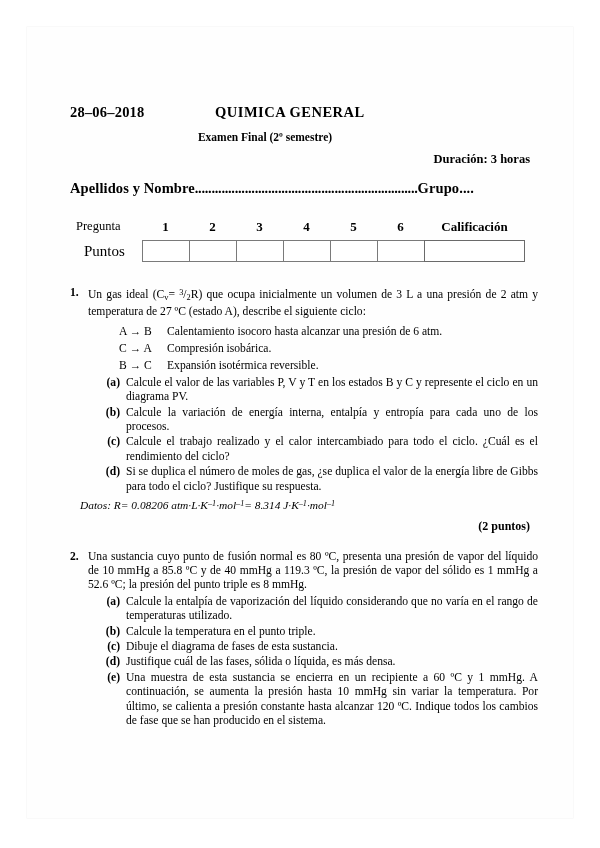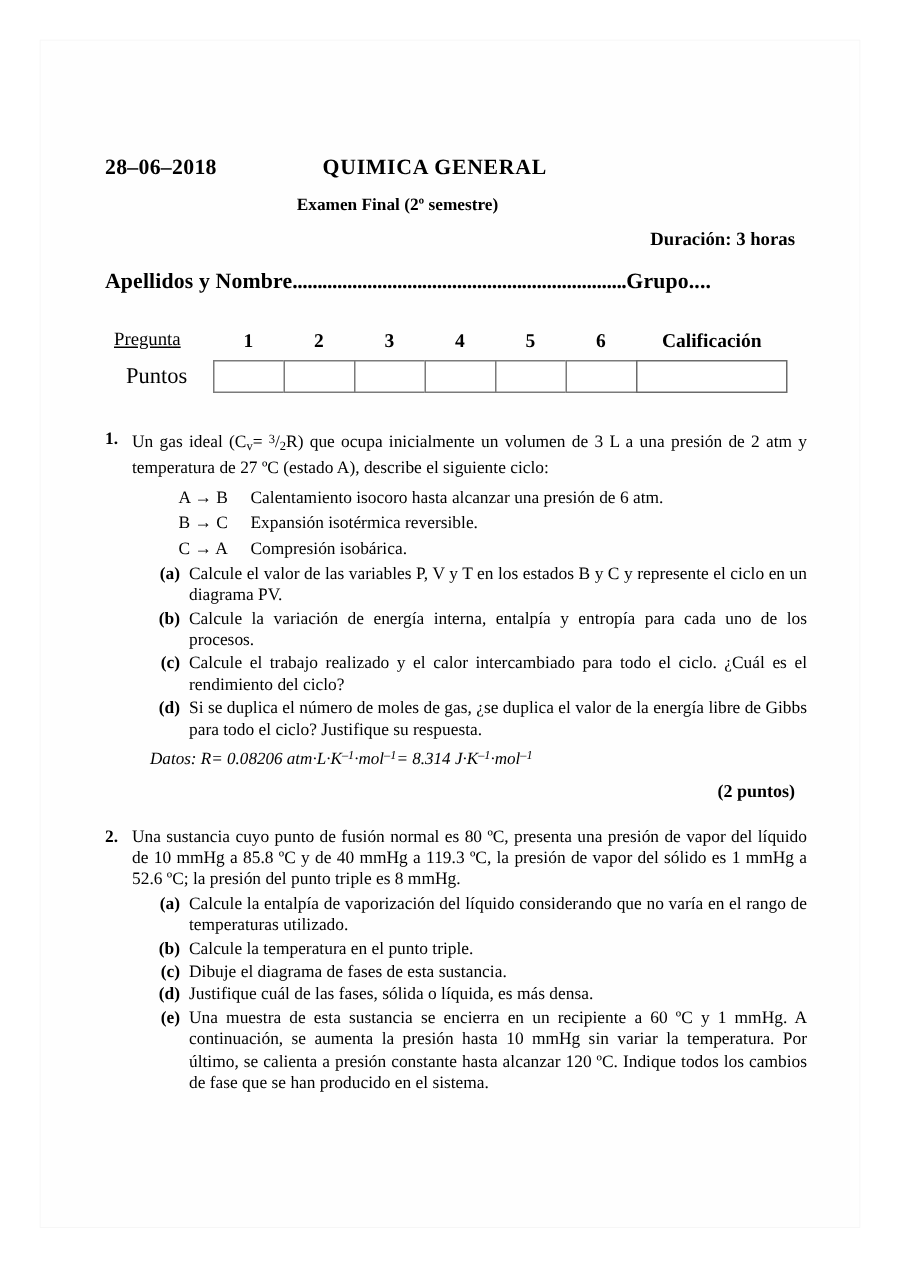--- a/index.html
+++ b/index.html
@@ -111,21 +111,20 @@
     left: 0;
     top: 0;
     width: 64px;
   }
   .st-lbl-pregunta {
     position: absolute;
     left: 0;
     top: 0;
     font-size: 12.5px;
     white-space: nowrap;
-    text-decoration: underline;
   }
   .st-lbl-puntos {
     position: absolute;
     left: 8px;
     top: 24px;
     font-size: 15px;
     white-space: nowrap;
   }
   .st-grid {
     position: absolute;
@@ -234,21 +233,21 @@
   .sub-key {
     position: absolute;
     left: 100px;
     top: 0;
     font-weight: bold;
     font-size: 11.6px;
     text-align: right;
     width: 20px;
   }
   .datos {
-    padding-left: 100px;
+    padding-left: 80px;
     padding-right: 62px;
     font-style: italic;
     font-size: 11.4px;
     line-height: 15px;
     margin-top: 2px;
   }
   .points {
     text-align: right;
     padding-right: 70px;
     font-weight: bold;
@@ -314,24 +313,24 @@
     <div class="question">
       <div class="q-head">
         <span class="q-num">1.</span><span>Un gas ideal (C</span><sub>v</sub><span>= </span><span class="frac-s">3</span>/<span class="frac-d">2</span><span>R) que ocupa inicialmente un volumen de 3 L a una presión de 2 atm y temperatura de 27 ºC (estado A), describe el siguiente ciclo:</span>
       </div>
 
       <div class="steps">
         <div class="step">
           <span class="step-key">A → B</span><span class="step-txt">Calentamiento isocoro hasta alcanzar una presión de 6 atm.</span>
         </div>
         <div class="step">
+          <span class="step-key">C → A</span><span class="step-txt">Compresión isobárica.</span>
+        </div>
+        <div class="step">
           <span class="step-key">B → C</span><span class="step-txt">Expansión isotérmica reversible.</span>
-        </div>
-        <div class="step">
-          <span class="step-key">C → A</span><span class="step-txt">Compresión isobárica.</span>
         </div>
       </div>
 
       <div class="subs">
         <div class="sub">
           <span class="sub-key">(a)</span><span>Calcule el valor de las variables P, V y T en los estados B y C y represente el ciclo en un diagrama PV.</span>
         </div>
         <div class="sub">
           <span class="sub-key">(b)</span><span>Calcule la variación de energía interna, entalpía y entropía para cada uno de los procesos.</span>
         </div>

